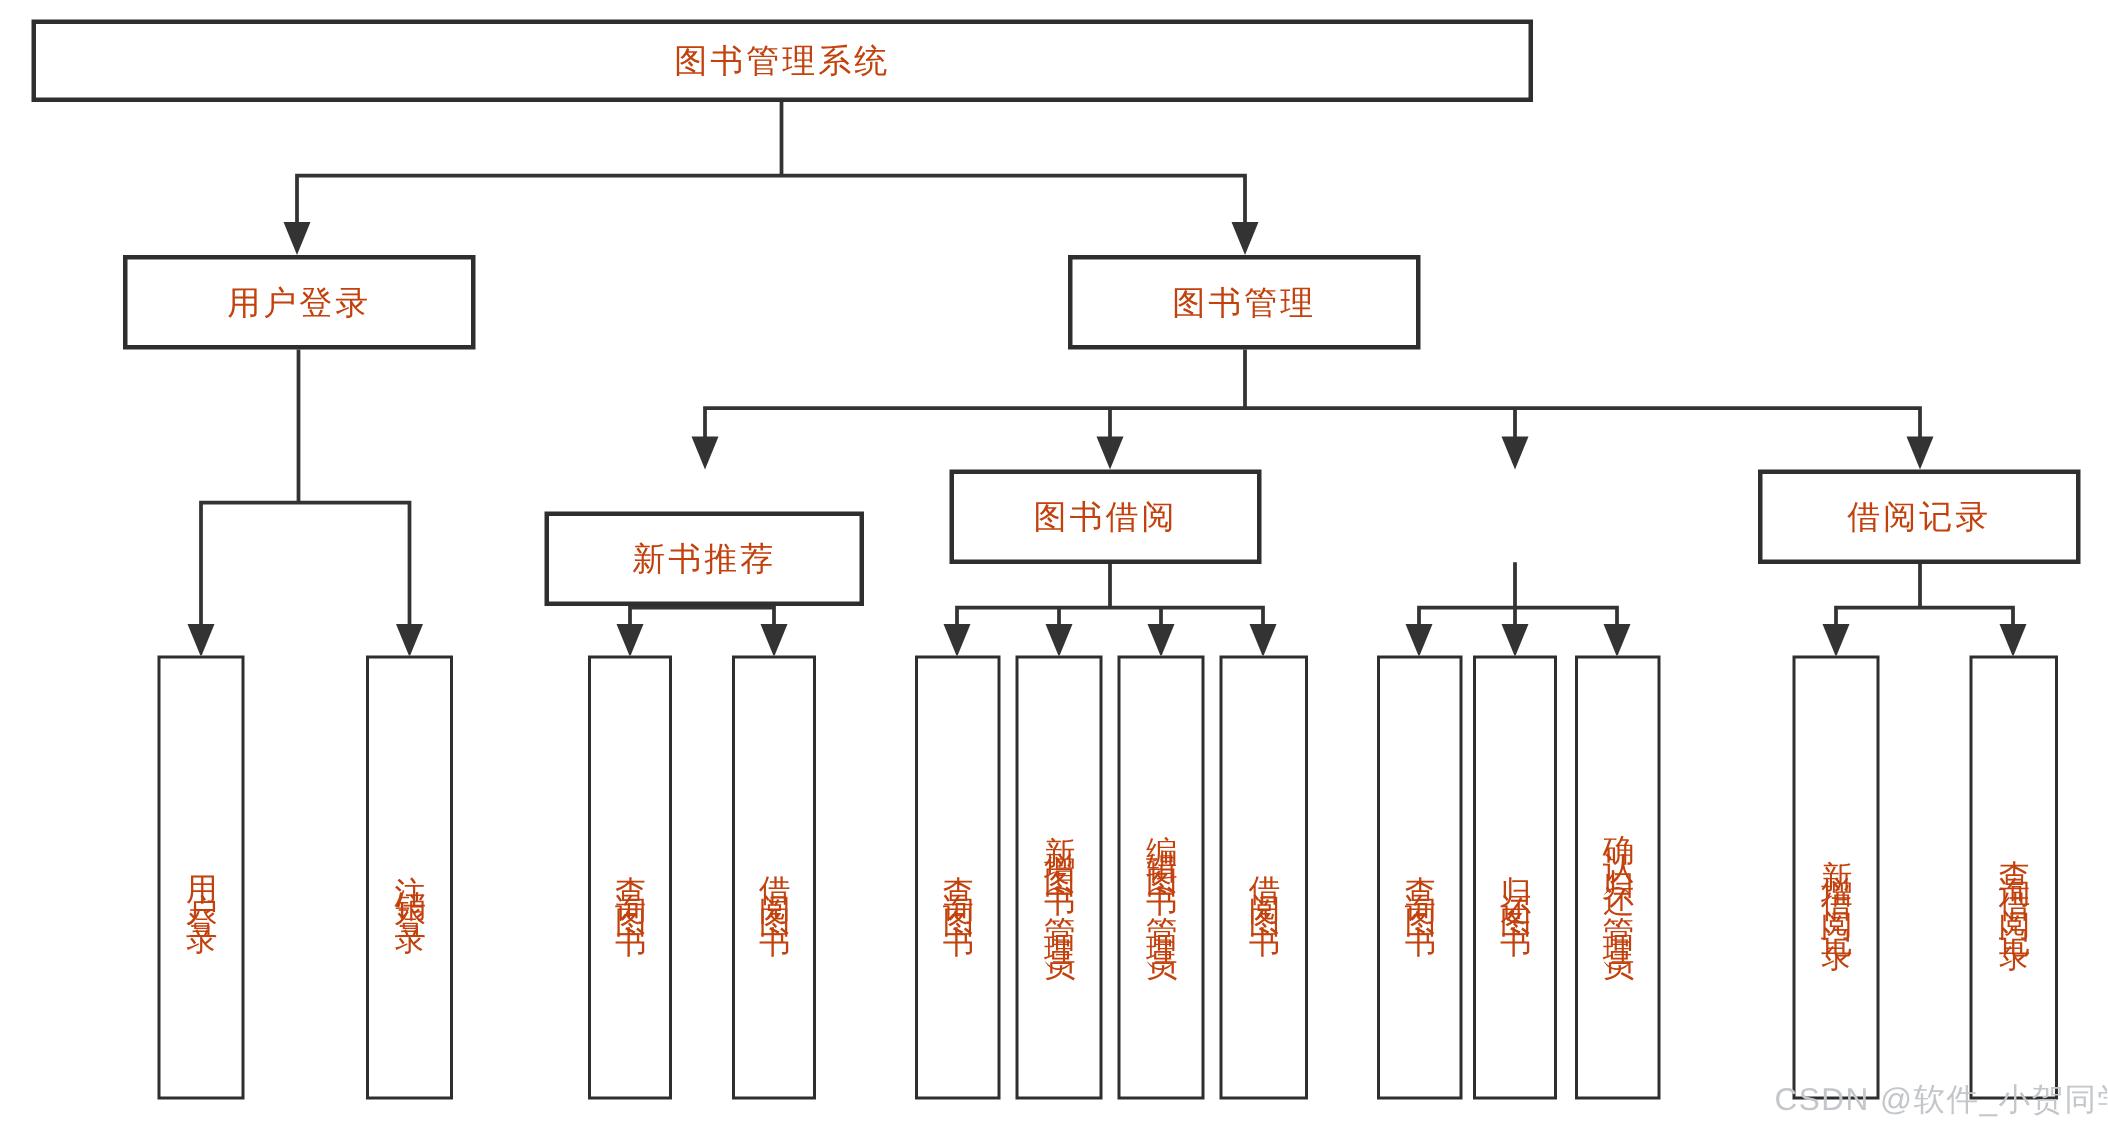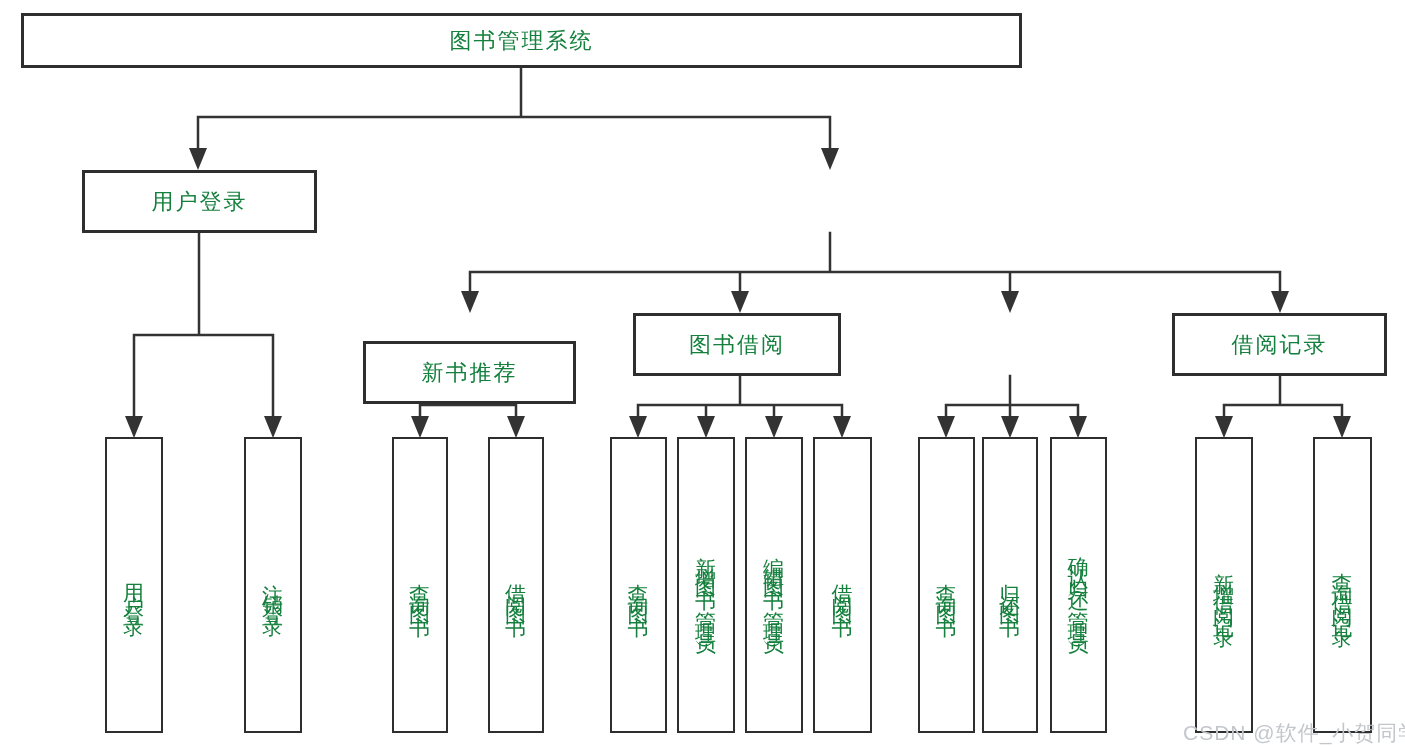--- a/index.html
+++ b/index.html
@@ -22,21 +22,21 @@
     z-index: 1;
   }
   .box {
     position: absolute;
     box-sizing: border-box;
     background: #ffffff;
     border: 3px solid #2e2e2e;
     display: flex;
     align-items: center;
     justify-content: center;
-    color: #15803d;
+    color: #c2410c;
     z-index: 2;
   }
   .hlabel {
     font-size: 22px;
     letter-spacing: 2px;
     white-space: nowrap;
   }
   .leaf {
     border-width: 2.5px;
     writing-mode: vertical-rl;
@@ -90,20 +90,21 @@
       <polygon points="1001,416 1019,416 1010,438"></polygon>
       <polygon points="1069,416 1087,416 1078,438"></polygon>
       <polygon points="1215,416 1233,416 1224,438"></polygon>
       <polygon points="1333,416 1351,416 1342,438"></polygon>
     </g>
   </svg>
 
   <div class="box hlabel" style="left:21px; top:13px; width:1001px; height:55px;">图书管理系统</div>
 
   <div class="box hlabel" style="left:82px; top:170px; width:235px; height:63px;">用户登录</div>
+  <div class="box hlabel" style="left:712px; top:170px; width:235px; height:63px;">图书管理</div>
 
   <div class="box hlabel" style="left:363px; top:313px; width:213px; height:63px;margin-top:28px;">新书推荐</div>
   <div class="box hlabel" style="left:633px; top:313px; width:208px; height:63px;">图书借阅</div>
   <div class="box hlabel" style="left:1172px; top:313px; width:215px; height:63px;">借阅记录</div>
 
   <div class="box leaf" style="left:105px; top:437px; width:58px; height:296px;">用户登录</div>
   <div class="box leaf" style="left:244px; top:437px; width:58px; height:296px;">注销登录</div>
 
   <div class="box leaf" style="left:392px; top:437px; width:56px; height:296px;">查询图书</div>
   <div class="box leaf" style="left:488px; top:437px; width:56px; height:296px;">借阅图书</div>

